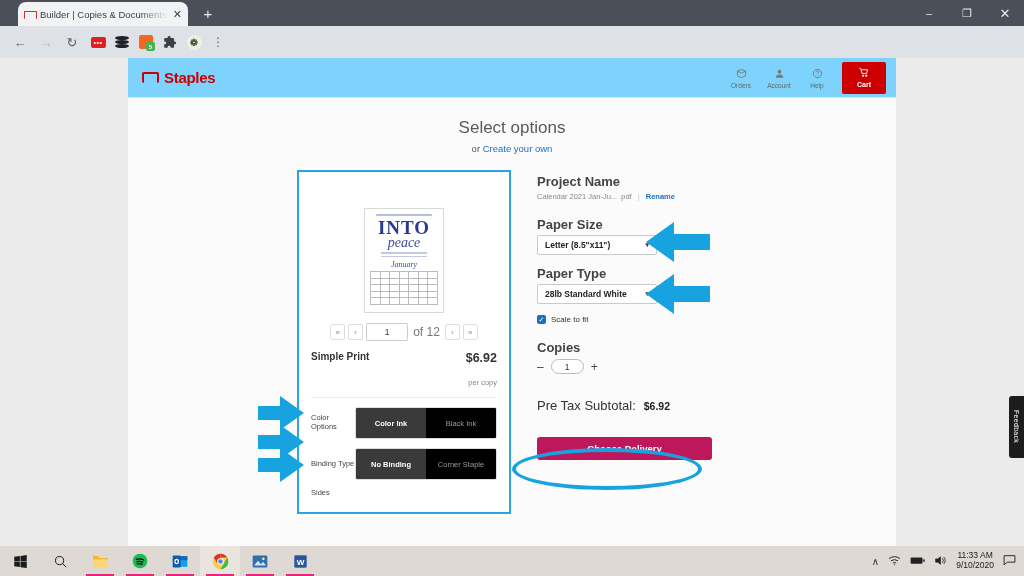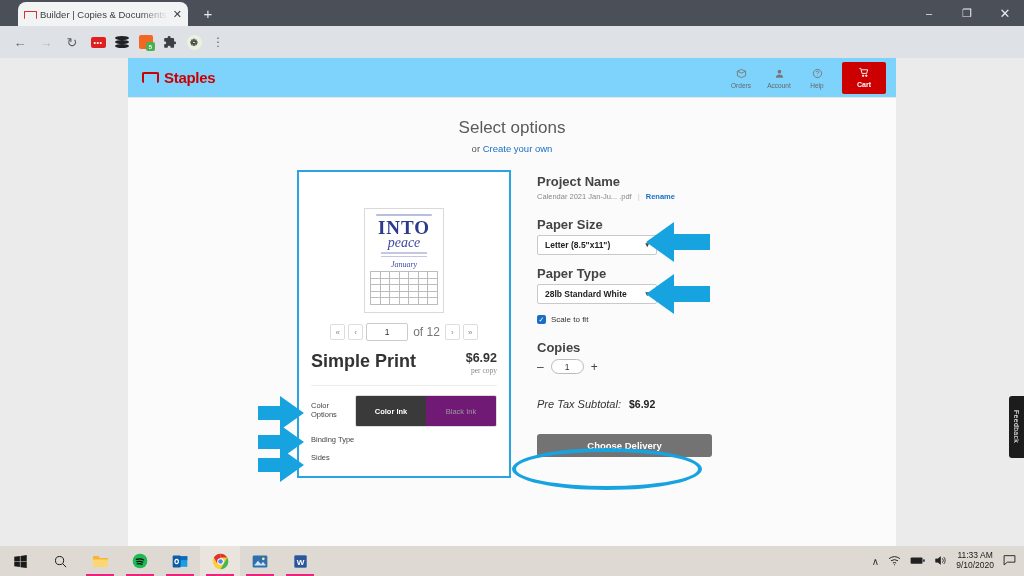--- a/index.html
+++ b/index.html
@@ -153,33 +153,33 @@
         border-radius: 2px; display: flex; align-items: center; justify-content: center;
         font-size: 8px; color: #888; padding: 0 3px; }
   .pg-input { width: 42px; height: 18px; border: 1px solid #ccc; background: #fff;
               border-radius: 2px; display: flex; align-items: center; justify-content: center;
               font-size: 8.5px; color: #333; }
   .pg-of { font-size: 12px; color: #777; margin: 0 2px; }
 
   .card-body { padding: 6px 12px 14px; }
   .prod-row { display: flex; align-items: flex-start; justify-content: space-between;
               padding-bottom: 10px; border-bottom: 1px solid #ececec; }
-  .prod-name { font-size: 18px; font-weight: 700; color: #333; }
+  .prod-name { font-size: 10px; font-weight: 700; color: #333; }
   .prod-price { text-align: right; }
   .price-val { font-size: 12.5px; font-weight: 700; color: #333; }
-  .price-unit { font-size: 7.5px; color: #888; margin-top: 1px; font-family: Liberation Serif, serif; }
+  .price-unit { font-size: 7.5px; color: #888; margin-top: 13px; }
 
   .opt-row { display: flex; align-items: center; margin-top: 9px; }
   .opt-label { width: 44px; font-size: 7.5px; color: #444; line-height: 1.15; }
   .toggle { flex: 1; display: flex; border: 1px solid #ddd; border-radius: 2px;
             overflow: hidden; height: 32px; }
   .tg { flex: 1; display: flex; align-items: center; justify-content: center;
         font-size: 7.5px; }
   .tg.on { background: #3a3a3a; color: #fff; font-weight: 700; }
-  .tg.off { background: #701a75; color: #999; }
+  .tg.off { background: #000000; color: #999; }
 
   
   .panel { width: 190px; padding-top: 4px; }
   .fld-label { font-size: 13px; color: #444; font-weight: 700; margin-bottom: 3px; }
   .proj-row { display: flex; align-items: center; gap: 6px; margin-bottom: 16px; }
   .proj-name { font-size: 7.5px; color: #888; text-align: right; }
   .proj-sep { color: #ccc; font-size: 8px; }
   .rename { font-size: 7.5px; color: #1a6fc4; font-weight: 700; }
   .select {
     width: 120px; height: 20px; background: #fff; border: 1px solid #c9c9c9;
@@ -192,24 +192,24 @@
   .cbox { width: 9px; height: 9px; background: #1a6fc4; border-radius: 2px;
           display: flex; align-items: center; justify-content: center;
           color: #fff; font-size: 7px; line-height: 1; }
   .check-lbl { font-size: 8px; color: #333; }
   .copies-row { display: flex; align-items: center; gap: 7px; margin-top: 4px; }
   .stepper { width: 33px; height: 15px; border: 1px solid #bbb; border-radius: 8px;
              background: #fff; display: flex; align-items: center; justify-content: center;
              font-size: 8.5px; color: #333; }
   .step-sign { font-size: 12px; color: #444; line-height: 1; }
   .subtotal-row { display: flex; align-items: baseline; gap: 8px; margin-top: 24px; }
-  .sub-lbl { font-size: 11px; color: #333; font-style: italic; }
+  .sub-lbl { font-size: 13px; color: #333; }
   .sub-val { font-size: 10.5px; color: #222; font-weight: 700; }
   .cta {
-    width: 175px; height: 23px; background: #737373; border-radius: 3px;
+    width: 175px; height: 23px; background: #be185d; border-radius: 3px;
     display: flex; align-items: center; justify-content: center;
     color: #fff; font-size: 9.5px; font-weight: 700; margin-top: 24px;
   }
 
   
   .anno { position: absolute; pointer-events: none; }
   .ellipse {
     border: 4px solid #17a3e0; border-radius: 50%;
     width: 190px; height: 42px;
   }
@@ -415,20 +415,24 @@
 
             <div class="opt-row">
               <div class="opt-label">Color Options</div>
               <div class="toggle">
                 <div class="tg on">Color Ink</div>
                 <div class="tg off">Black Ink</div>
               </div>
             </div>
             <div class="opt-row">
               <div class="opt-label">Binding Type</div>
+              <div class="toggle">
+                <div class="tg on">No Binding</div>
+                <div class="tg off">Corner Staple</div>
+              </div>
             </div>
             <div class="opt-row">
               <div class="opt-label">Sides</div>
             </div>
           </div>
         </div>
 
         <div class="panel">
           <div class="fld-label">Project Name</div>
           <div class="proj-row">

